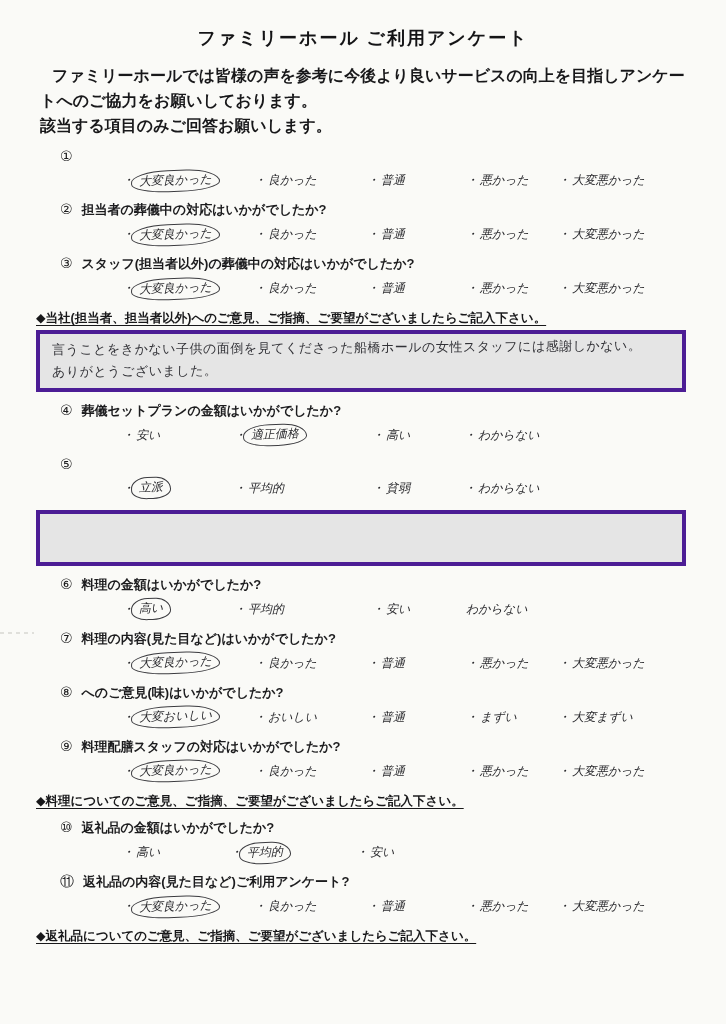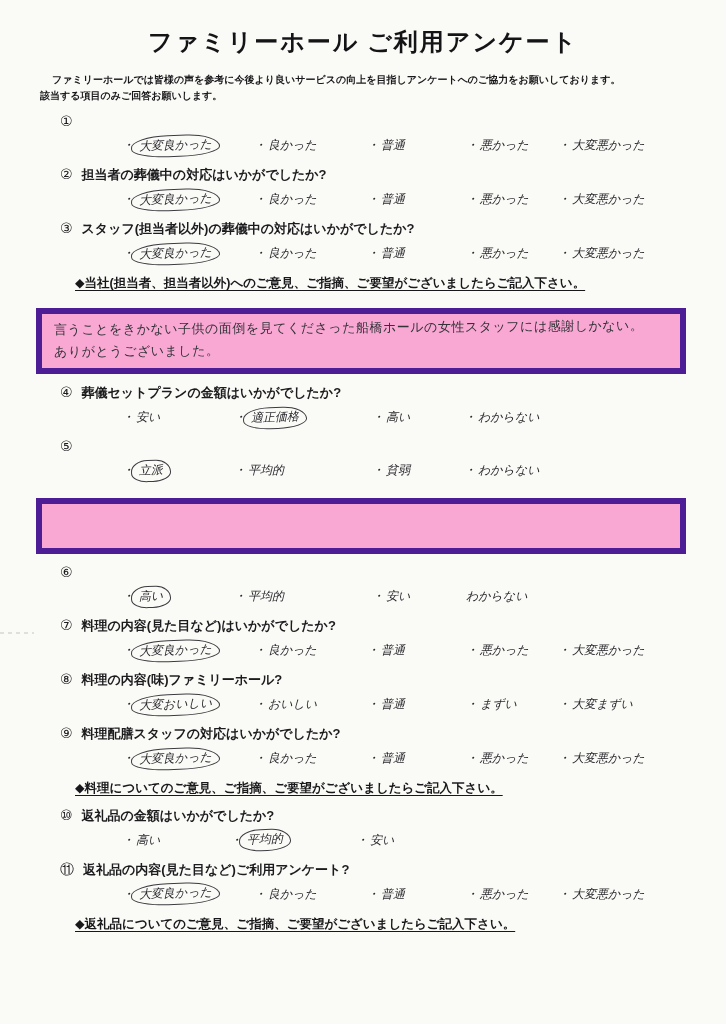--- a/index.html
+++ b/index.html
@@ -8,26 +8,26 @@
     background:#fafaf7;
     color:#1c1c1e;
     font-family:"Liberation Sans","DejaVu Sans",sans-serif;
     overflow:hidden;
     position:relative;
   }
   .page{box-sizing:border-box;padding:26px 40px 0 40px;}
   .title{
     text-align:center;
     font-family:"Liberation Serif","DejaVu Serif",serif;
-    font-size:24px;font-weight:bold;letter-spacing:2px;
+    font-size:18px;font-weight:bold;letter-spacing:2px;
     color:#141416;
   }
   .intro{
     margin:14px auto 4px auto;
-    font-size:10px;font-weight:bold;line-height:1.55;color:#18181a;
+    font-size:16px;font-weight:bold;line-height:1.55;color:#18181a;
   }
   .intro .line{display:block;}
   .intro .line:first-child{text-indent:12px;}
 
   
   .question{margin:9px 0 0 20px;}
   .q-line{font-size:13px;font-weight:bold;line-height:18px;display:flex;align-items:baseline;}
   .q-num{font-weight:normal;font-size:14px;margin-right:9px;flex:0 0 auto;}
   .opts{
     display:flex;align-items:center;
@@ -54,29 +54,28 @@
     margin:-3px -5px;
     transform:rotate(-2deg);
   }
 
   
   .comment{margin:11px 0 0 -4px;}
   .c-header{
     font-size:12.5px;font-weight:bold;line-height:1.3;color:#18181a;
     text-decoration:underline;text-underline-offset:3px;
     text-decoration-thickness:1px;
-    margin-left:39px;
   }
   .c-box{
-    border:6px solid #4c1d95;
-    margin-top:17px;
+    border:4px solid #4c1d95;
+    margin-top:3px;
     min-height:56px;
     padding:5px 12px;
     box-sizing:border-box;
-    background:#f9a8d4;
+    background:#e5e5e5;
   }
   .form-body > .comment:last-child .c-box{min-height:42px;}
   .hand{
     font-size:13px;line-height:1.7;color:#323237;
     transform:rotate(-0.4deg);transform-origin:left top;
     letter-spacing:0.5px;
   }
   .artifact{
     position:absolute;left:0;top:632px;width:34px;height:2px;
     background:repeating-linear-gradient(90deg,#d9d9d4 0 4px,transparent 4px 8px);
@@ -236,20 +235,21 @@
         </div>
   </section>
 
   <section class="comment">
     <div class="c-box"></div>
   </section>
 
   <section class="question">
     <div class="q-line">
       <span class="q-num">⑥</span>
+      <span class="q-text">料理の金額はいかがでしたか?</span>
     </div>
     <div class="opts cols4">
           <span class="opt">
             <span class="bullet">・</span>
             <span class="opt-label circled">高い</span>
           </span>
           <span class="opt">
             <span class="bullet">・</span>
             <span class="opt-label">平均的</span>
           </span>
@@ -289,21 +289,21 @@
           <span class="opt">
             <span class="bullet">・</span>
             <span class="opt-label">大変悪かった</span>
           </span>
         </div>
   </section>
 
   <section class="question">
     <div class="q-line">
       <span class="q-num">⑧</span>
-      <span class="q-text">料理の内容(味)ファミリーホール?</span>
+      <span class="q-text">へのご意見(味)はいかがでしたか?</span>
     </div>
     <div class="opts cols5">
           <span class="opt">
             <span class="bullet">・</span>
             <span class="opt-label circled">大変おいしい</span>
           </span>
           <span class="opt">
             <span class="bullet">・</span>
             <span class="opt-label">おいしい</span>
           </span>

